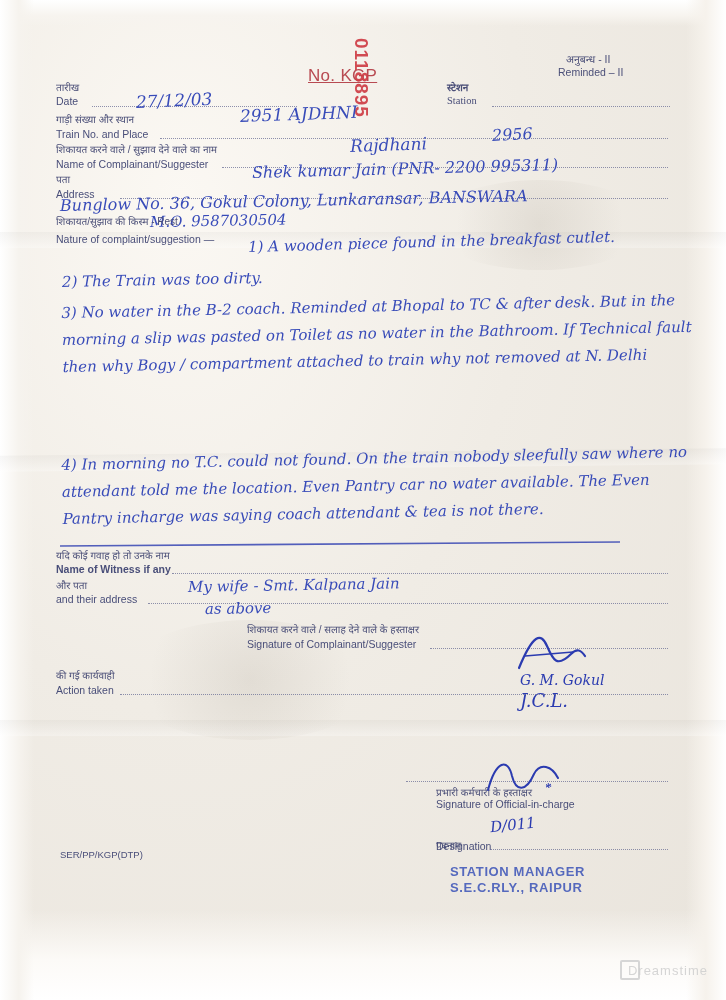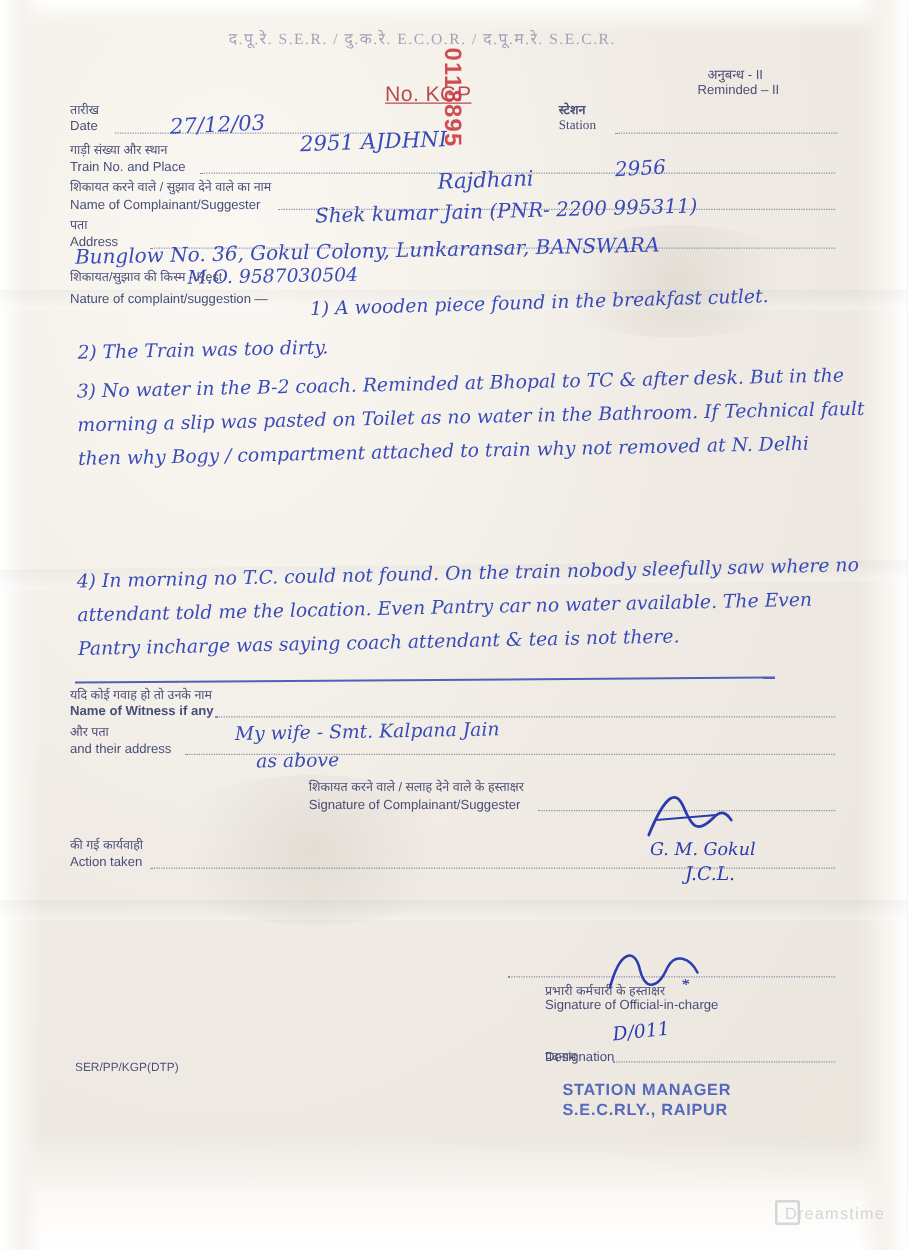--- a/index.html
+++ b/index.html
@@ -185,21 +185,20 @@
   <div class="edge-top"></div>
   <div class="edge-bottom"></div>
   <div class="edge-left"></div>
   <div class="edge-right"></div>
   <div class="fold f1"></div>
   <div class="fold f2"></div>
   <div class="fold f3"></div>
   <div class="smudge" style="left:120px; top:620px; width:260px; height:120px;"></div>
   <div class="smudge" style="left:430px; top:180px; width:220px; height:90px;"></div>
 
-  <div class="hdr-faded">द.पू.रे. S.E.R. / दु.क.रे. E.C.O.R. / द.पू.म.रे. S.E.C.R.</div>
   <div class="kgp">No. KGP</div>
   <div class="serial">0118895</div>
   <div class="annex1">अनुबन्ध - II</div>
   <div class="annex2">Reminded – II</div>
 
   <div class="pr hi" style="left:56px; top:80px;">तारीख</div>
   <div class="pr en" style="left:56px; top:95px;">Date</div>
   <div class="dots" style="left:92px; top:105px; width:205px;"></div>
   <div class="hw" style="left:136px; top:92px; font-size:17px; transform:rotate(-2.5deg);">27/12/03</div>
 
@@ -250,21 +249,21 @@
 
   <div class="pr hi" style="left:247px; top:622px;">शिकायत करने वाले / सलाह देने वाले के हस्ताक्षर</div>
   <div class="pr en" style="left:247px; top:638px;">Signature of Complainant/Suggester</div>
   <div class="dots" style="left:430px; top:647px; width:238px;"></div>
 
   <svg class="ink" style="left:515px; top:628px; width:80px; height:45px;">
     <path d="M4 40 C 18 6, 26 4, 32 18 C 38 32, 42 40, 56 26 C 62 20, 66 22, 70 28" fill="none" stroke="#2b3bb0" stroke-width="2.2" stroke-linecap="round"></path>
     <line x1="10" y1="28" x2="58" y2="24" stroke="#2b3bb0" stroke-width="1.6"></line>
   </svg>
   <div class="sig" style="left:520px; top:672px; font-size:14px;">G. M. Gokul</div>
-  <div class="sig" style="left:548px; top:690px; font-size:15px;">J.C.L.</div>
+  <div class="sig" style="left:520px; top:690px; font-size:18px;">J.C.L.</div>
 
   <div class="pr hi" style="left:56px; top:668px;">की गई कार्यवाही</div>
   <div class="pr en" style="left:56px; top:684px;">Action taken</div>
   <div class="dots" style="left:120px; top:693px; width:548px;"></div>
   <div class="hw" style="left:150px; top:686px; font-size:15px;"></div>
 
   <div class="dots" style="left:406px; top:780px; width:262px;"></div>
   <div class="pr hi" style="left:436px; top:785px;text-align:center;">प्रभारी कर्मचारी के हस्ताक्षर</div>
   <div class="pr en" style="left:436px; top:798px;">Signature of Official-in-charge</div>
 

